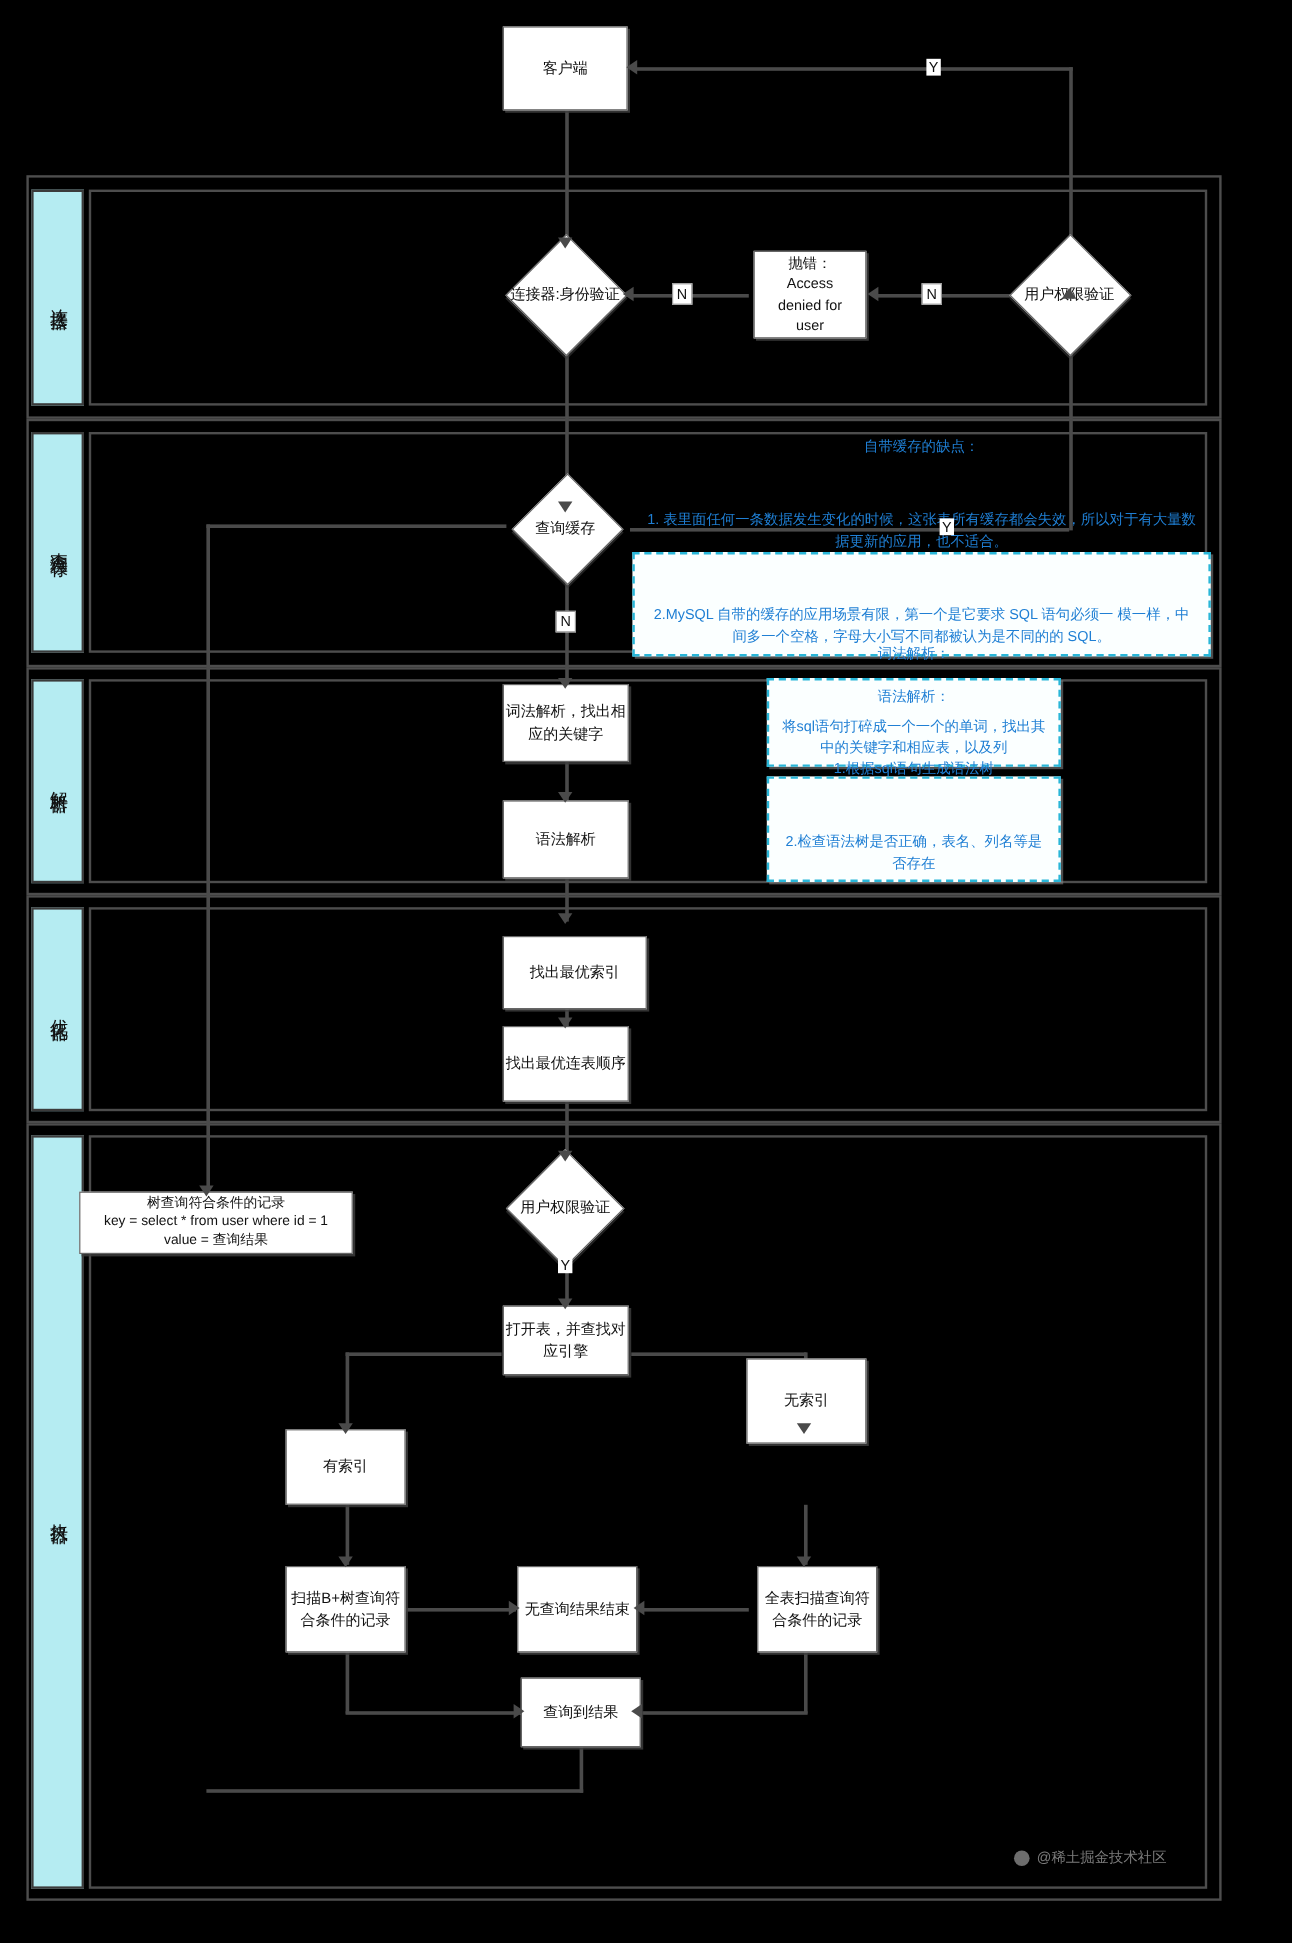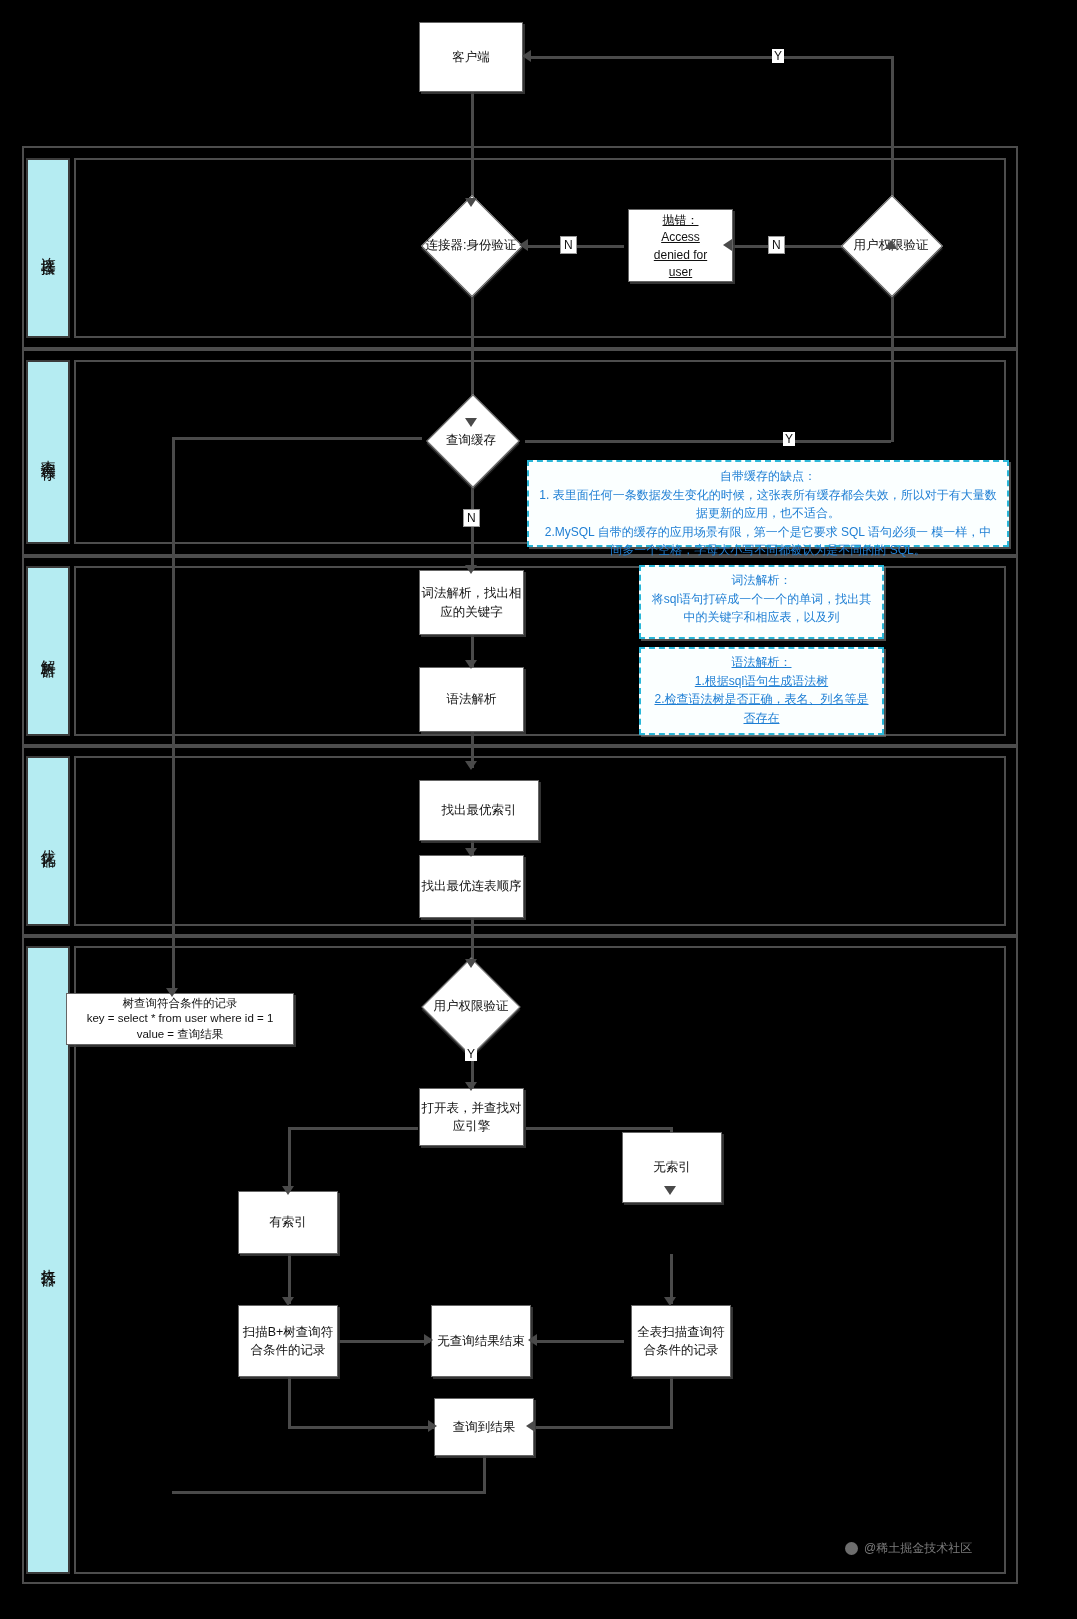--- a/index.html
+++ b/index.html
@@ -84,26 +84,27 @@
   }
 
   .note {
     position: absolute;
     box-sizing: border-box;
     background: #fbffff;
     border: 2px dashed #29b6d8;
     color: #1f7fd4;
     display: flex;
     align-items: center;
-    justify-content: flex-start;
+    justify-content: flex-end;
     text-align: center;
     font-size: 12px;
     line-height: 1.55;
     padding: 4px 6px;
     box-shadow: 2px 2px 0 rgba(140,140,140,0.55);
+    gap: 42px;
   }
 
   
   .ln {
     position: absolute;
     background: #4a4a4a;
   }
   .lnh { height: 3px; }
   .lnv { width: 3px; }
 
@@ -260,21 +261,21 @@
 
   <div class="node" style="left:419px; top:22px; width:104px; height:70px;">
     <span>客户端</span>
   </div>
 
   <div class="diamond" style="left:410px; top:200px; width:122px; height:90px;">
     <div class="shape" style="left:26px; top:10px; width:70px; height:70px;"></div>
     <div class="dlabel">连接器:身份验证</div>
   </div>
 
-  <div class="node" style="left:628px; top:209px; width:105px; height:73px; flex-direction:column; justify-content:space-between; font-size:12px;text-decoration:underline;">
+  <div class="node" style="left:628px; top:209px; width:94px; height:73px; flex-direction:column; justify-content:center; font-size:12px;">
     <span>抛错：</span>
     <span>Access</span>
     <span>denied for</span>
     <span>user</span>
   </div>
 
   <div class="diamond" style="left:830px; top:200px; width:122px; height:90px;">
     <div class="shape" style="left:26px; top:10px; width:70px; height:70px;"></div>
     <div class="dlabel">用户权限验证</div>
   </div>
@@ -343,21 +344,21 @@
     <span>自带缓存的缺点：</span>
     <span>1. 表里面任何一条数据发生变化的时候，这张表所有缓存都会失效，所以对于有大量数据更新的应用，也不适合。</span>
     <span>2.MySQL 自带的缓存的应用场景有限，第一个是它要求 SQL 语句必须一 模一样，中间多一个空格，字母大小写不同都被认为是不同的的 SQL。</span>
   </div>
 
   <div class="note" style="left:639px; top:565px; width:245px; height:74px; flex-direction:column; padding:4px 8px;">
     <span>词法解析：</span>
     <span>将sql语句打碎成一个一个的单词，找出其中的关键字和相应表，以及列</span>
   </div>
 
-  <div class="note" style="left:639px; top:647px; width:245px; height:88px; flex-direction:column; padding:4px 8px;text-decoration:underline;">
+  <div class="note" style="left:639px; top:647px; width:245px; height:88px; flex-direction:column; padding:4px 8px;">
     <span>语法解析：</span>
     <span>1.根据sql语句生成语法树</span>
     <span>2.检查语法树是否正确，表名、列名等是否存在</span>
   </div>
 
 
   <div class="watermark" style="left:845px; top:1540px;">
     <span class="wm-dot"></span>
     <span>@稀土掘金技术社区</span>
   </div>

